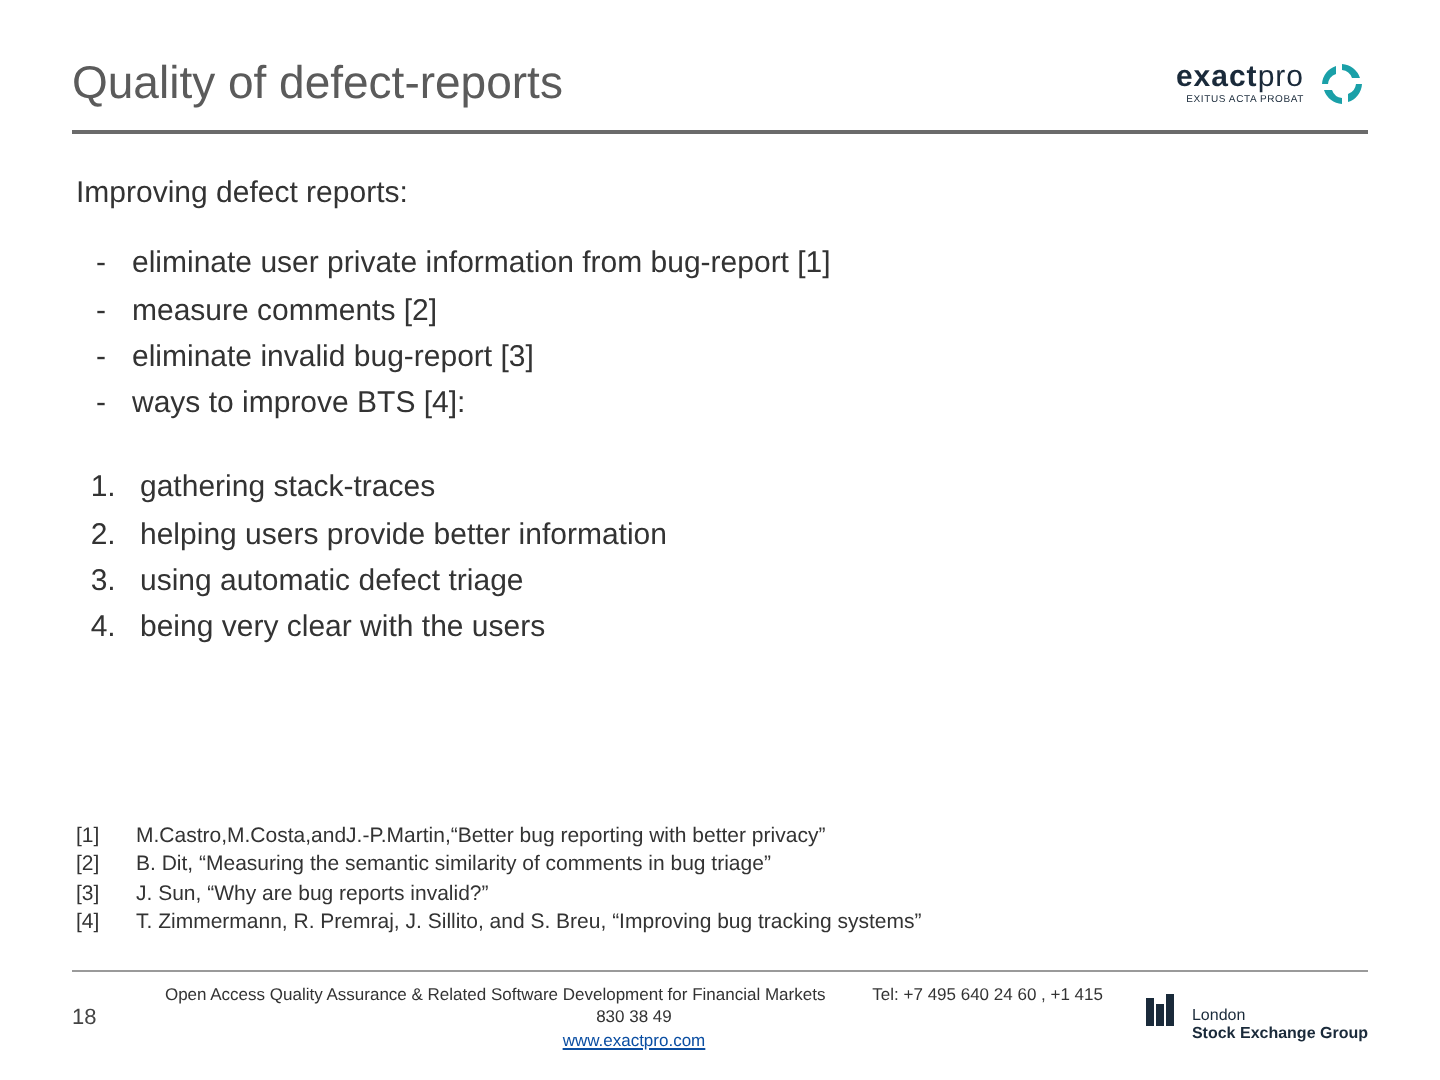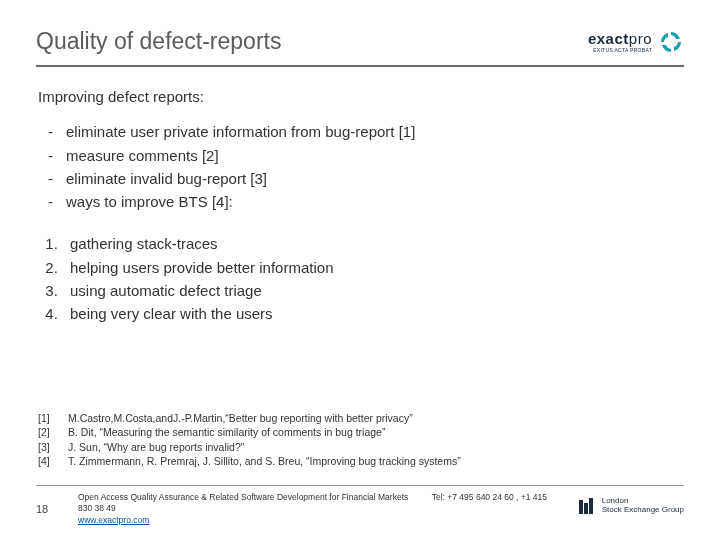--- a/index.html
+++ b/index.html
@@ -21,26 +21,26 @@
   ul.dash li::before { content: "-"; display: inline-block; width: 18px; margin-left: -18px; }
   ol.num { list-style: decimal; padding-left: 24px; margin-top: 19px; }
   ol.num li { padding-left: 8px; }
   .refs { position: absolute; left: 38px; bottom: 72px; font-size: 10.5px; color: #333; line-height: 1.35; }
   .refs .ref-row { display: flex; gap: 12px; }
   .refs .ref-num { width: 18px; }
   .footer { position: absolute; left: 0; right: 0; bottom: 0; padding: 0 36px 14px 36px; }
   .footer hr { border: none; border-top: 1px solid #9a9a9a; margin-bottom: 6px; }
   .footer-row { display: flex; align-items: center; gap: 14px; }
   .page-num { font-size: 11px; color: #444; width: 28px; }
-  .footer-text { font-size: 8.5px; color: #333; line-height: 1.35; flex: 1; }
+  .footer-text { font-size: 8.5px; color: #333; line-height: 1.35; flex: 1; text-align: center; }
   .footer-text a { color: #0b4ea2; text-decoration: underline; }
-  .footer-logo { display: flex; align-items: flex-start; gap: 6px; }
+  .footer-logo { display: flex; align-items: flex-end; gap: 6px; }
   .footer-logo-text { font-size: 8px; color: #1a2a3a; line-height: 1.1; }
   .footer-logo-text .l1 { font-weight: 400; }
-  .footer-logo-text .l2 { font-weight: 400; }
+  .footer-logo-text .l2 { font-weight: 700; }
 </style>
 </head>
 <body>
 
 <div class="slide">
 
   <div class="header">
     <div class="title">Quality of defect-reports</div>
     <div class="logo">
       <div class="logo-text">

